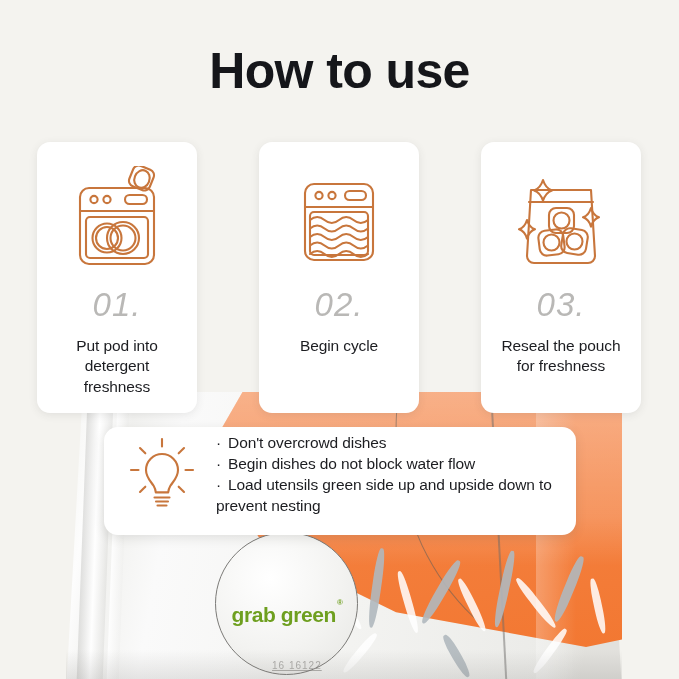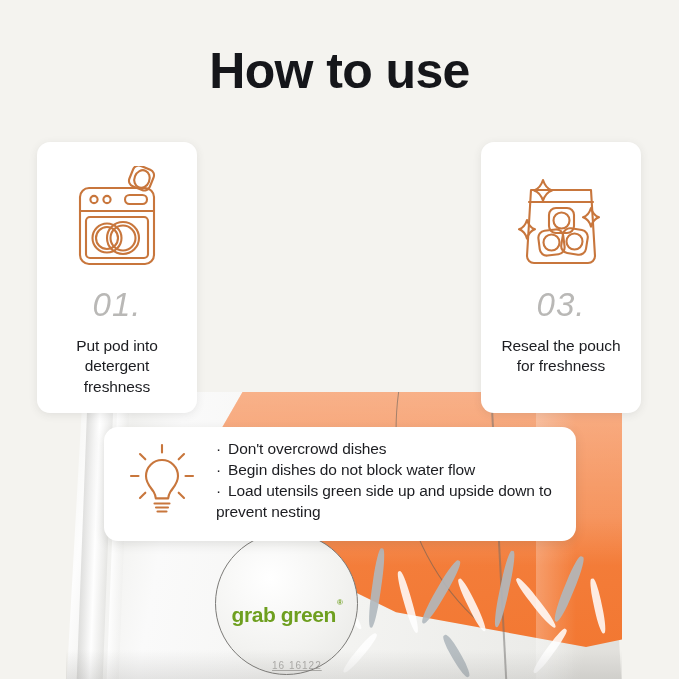--- a/index.html
+++ b/index.html
@@ -224,21 +224,21 @@
   
   .tips-card {
     position: absolute;
     left: 104px; top: 427px;
     width: 472px;
     background: #ffffff;
     border-radius: 14px;
     box-shadow: 0 3px 11px rgba(60,58,54,.13);
     display: flex;
     align-items: center;
-    padding: 12px 20px 18px 22px;
+    padding: 6px 20px 18px 22px;
     gap: 18px;
   }
   .tips-icon { flex: 0 0 auto; width: 72px; display: flex; justify-content: center; }
   .tips-list { flex: 1; }
   .tip-line {
     font-size: 15.5px;
     line-height: 1.35;
     color: #1c1d21;
     letter-spacing: -.1px;
     display: block;
@@ -315,20 +315,39 @@
           <circle cx="62" cy="72" r="16"></circle>
           <circle cx="62" cy="72" r="12.5"></circle>
           <rect x="69.5" y="1" width="22" height="22" rx="6" transform="rotate(22 80.5 12)"></rect>
           <ellipse cx="81" cy="13" rx="7.5" ry="9" transform="rotate(22 81 13)"></ellipse>
         </svg>
       </div>
       <div class="step-num">01.</div>
       <div class="step-text">Put pod into detergent freshness</div>
     </div>
 
+    <div class="step-card">
+      <div class="step-icon">
+        <svg width="112" height="112" viewBox="0 0 112 112" fill="none" stroke="#c8763c" stroke-width="2.1" stroke-linecap="round" stroke-linejoin="round">
+          <rect x="22" y="18" width="68" height="76" rx="9"></rect>
+          <line x1="22" y1="41" x2="90" y2="41"></line>
+          <rect x="27" y="46" width="58" height="43" rx="4"></rect>
+          <circle cx="36" cy="29.5" r="3.6"></circle>
+          <circle cx="49" cy="29.5" r="3.6"></circle>
+          <rect x="62" y="25" width="21" height="9" rx="4.5"></rect>
+          <path d="M27 54 q7.2 -6 14.5 0 t14.5 0 t14.5 0 t14.5 0"></path>
+          <path d="M27 62.5 q7.2 -6 14.5 0 t14.5 0 t14.5 0 t14.5 0"></path>
+          <path d="M27 71 q7.2 -6 14.5 0 t14.5 0 t14.5 0 t14.5 0"></path>
+          <path d="M27 79.5 q7.2 -6 14.5 0 t14.5 0 t14.5 0 t14.5 0"></path>
+          <path d="M27 88 q7.2 -6 14.5 0 t14.5 0 t14.5 0 t14.5 0"></path>
+        </svg>
+      </div>
+      <div class="step-num">02.</div>
+      <div class="step-text">Begin cycle</div>
+    </div>
 
     <div class="step-card">
       <div class="step-icon">
         <svg width="112" height="112" viewBox="0 0 112 112" fill="none" stroke="#c8763c" stroke-width="2.1" stroke-linecap="round" stroke-linejoin="round">
           <path d="M26 24 H86 L90 90 a7 7 0 0 1 -7 7 H29 a7 7 0 0 1 -7 -7 Z"></path>
           <line x1="24" y1="36" x2="88" y2="36"></line>
           <rect x="44" y="42" width="25" height="25" rx="7"></rect>
           <circle cx="56.5" cy="54.5" r="8"></circle>
           <rect x="34" y="64" width="25" height="25" rx="7" transform="rotate(-7 46.5 76.5)"></rect>
           <circle cx="46.5" cy="76.5" r="8"></circle>

